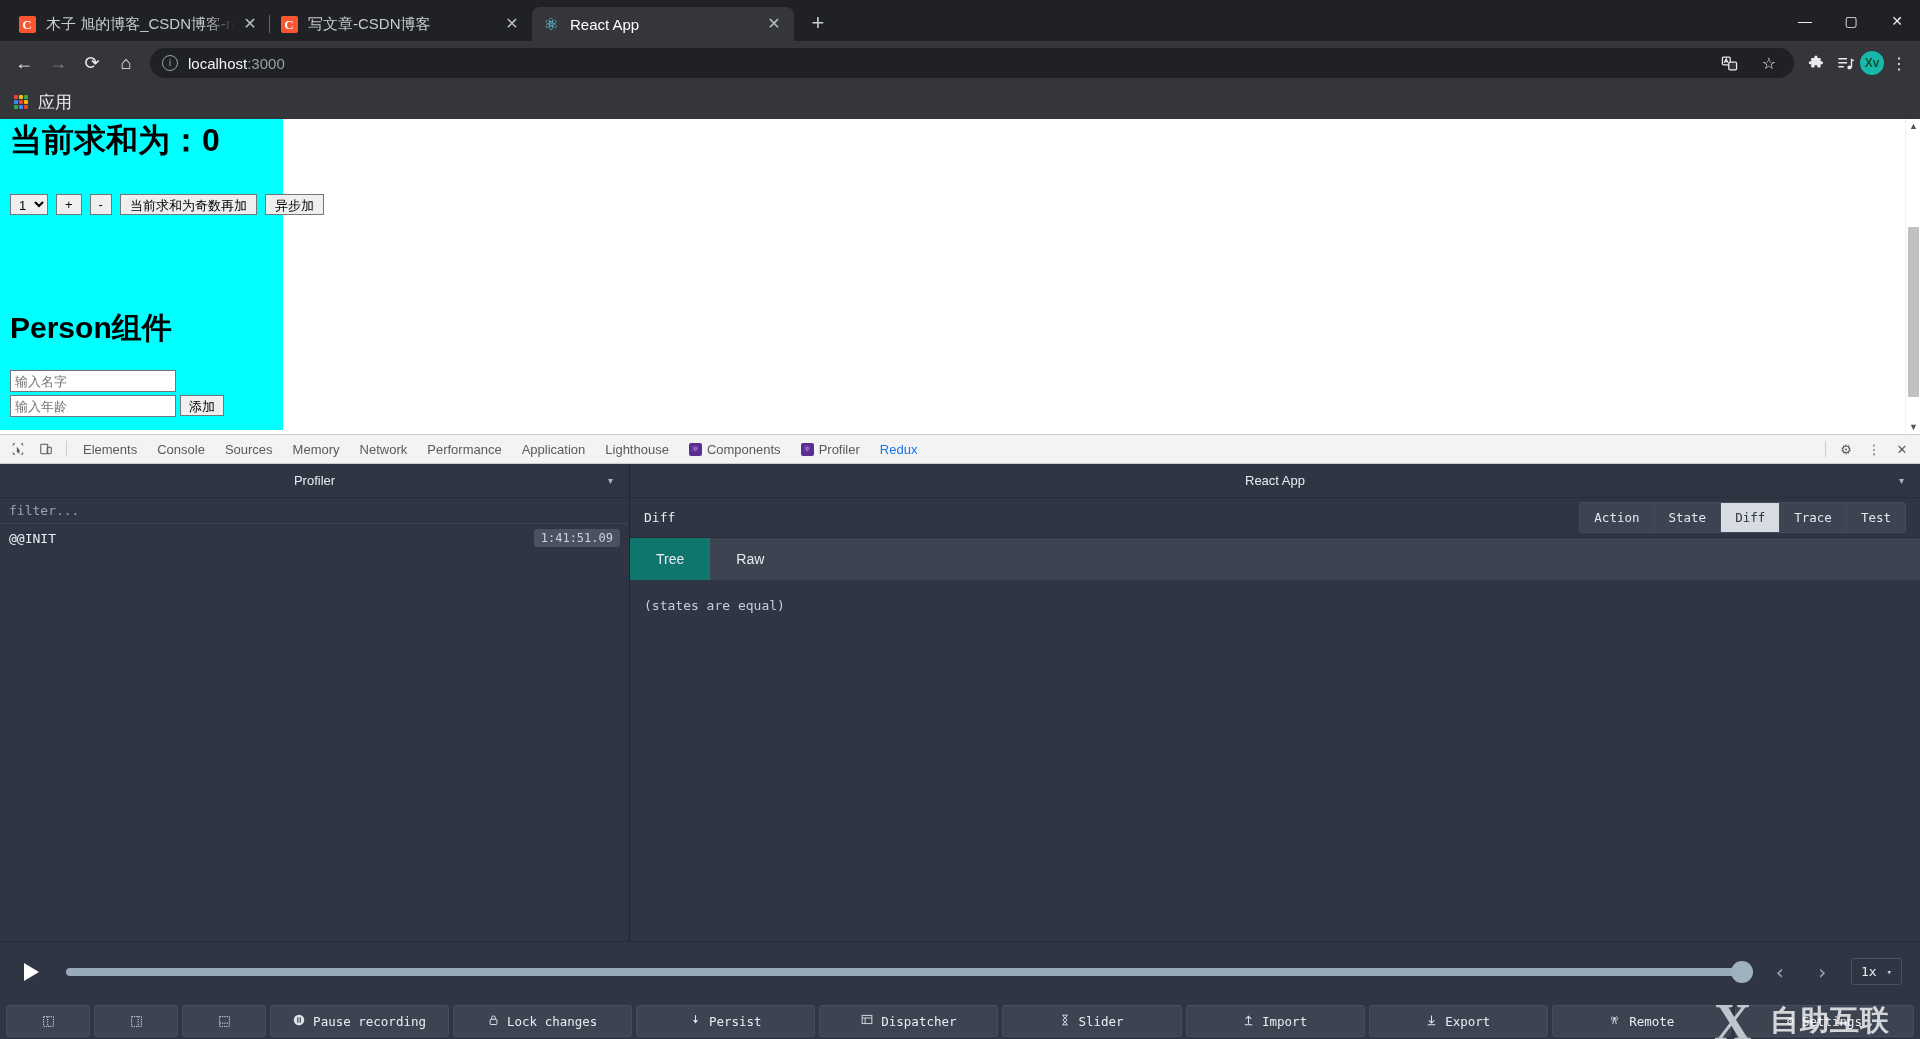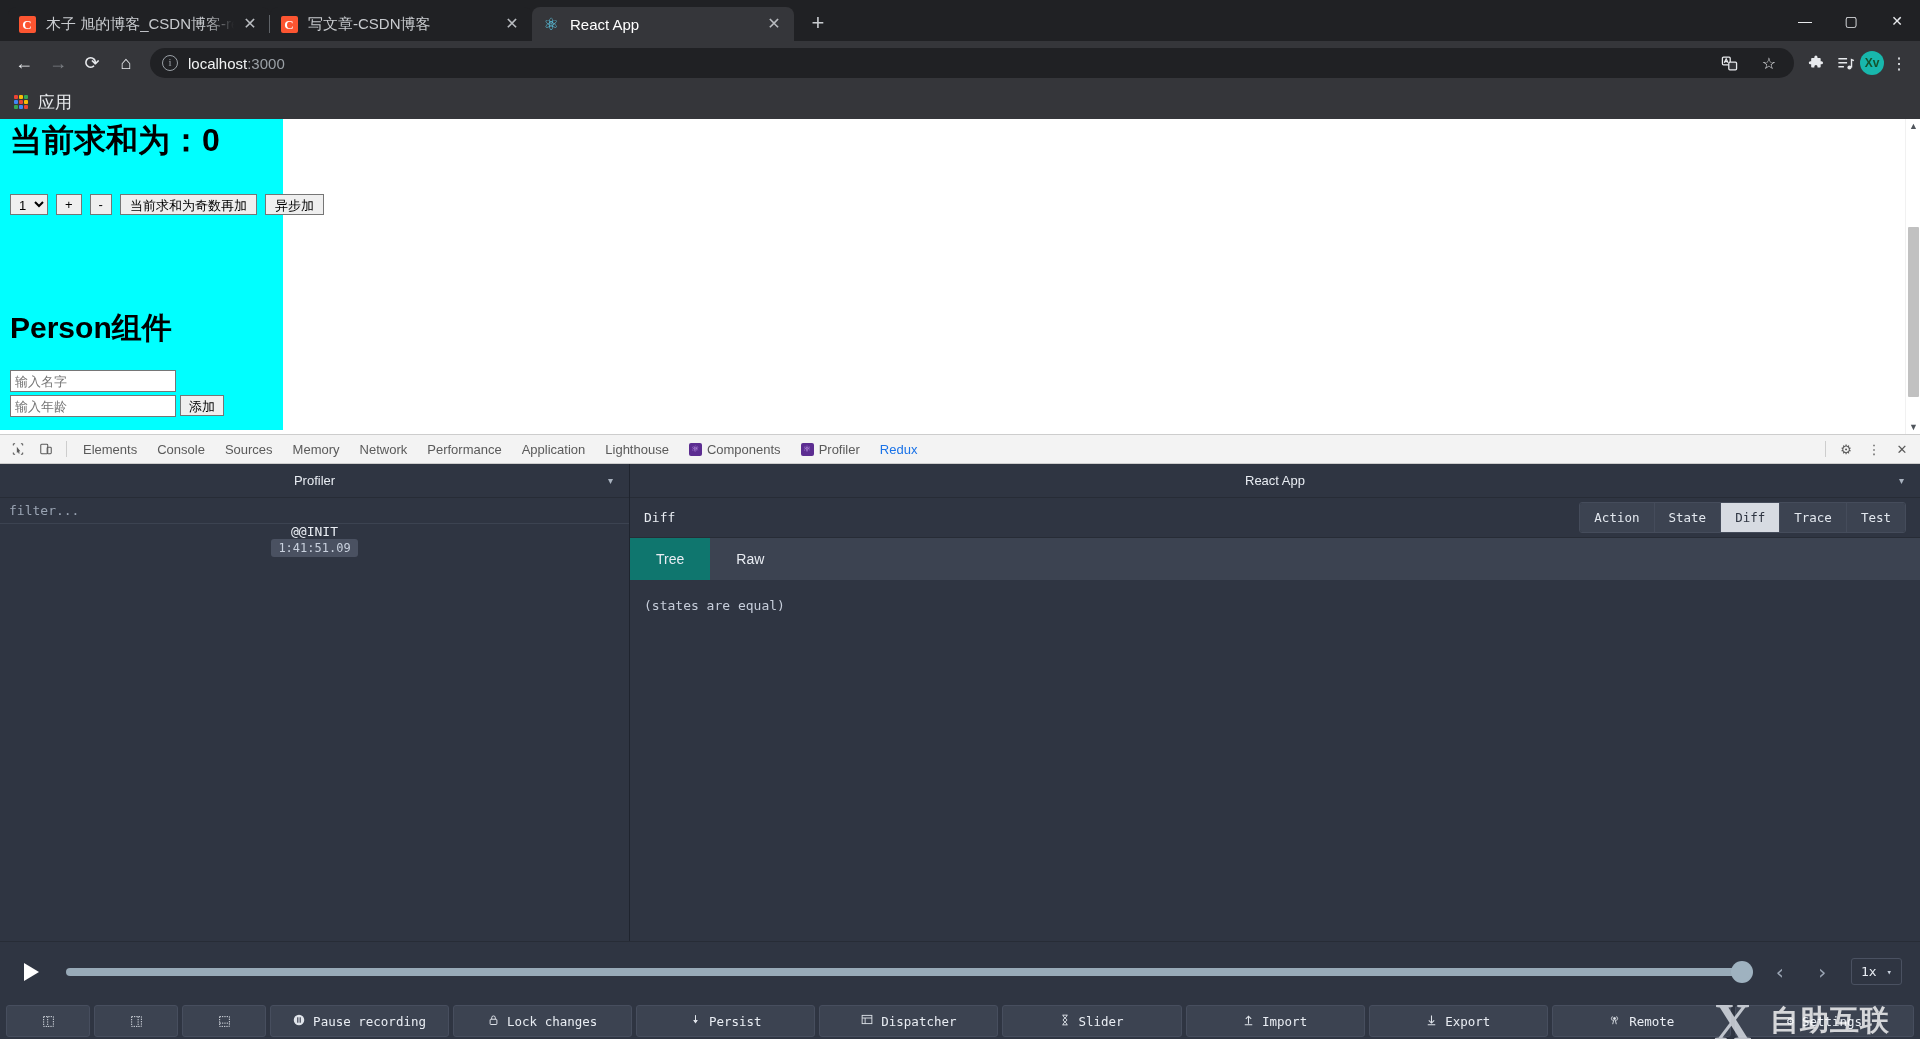--- a/index.html
+++ b/index.html
@@ -198,21 +198,21 @@
     position: absolute; right: 16px; color: #aab3c0; font-size: 10px;
   }
 
   .filter-bar {
     height: 26px; display: flex; align-items: center; padding: 0 9px;
     font-size: 13px; color: #9aa4b3; border-bottom: 1px solid #3c4351;
   }
   .action-list { flex: 1; overflow: hidden; }
   .action-row {
     height: 28px; display: flex; align-items: center; padding: 0 9px;
-    font-size: 13px; color: #e9edf3; justify-content: space-between; flex-direction: column;
+    font-size: 13px; color: #e9edf3; justify-content: space-between;
   }
   .action-time {
     background: #4a5161; color: #c9d1de; font-size: 12px;
     padding: 2px 7px; border-radius: 3px;
   }
 
   .diff-bar {
     height: 40px; display: flex; align-items: center; padding: 0 14px;
     border-bottom: 1px solid #272c36;
   }

